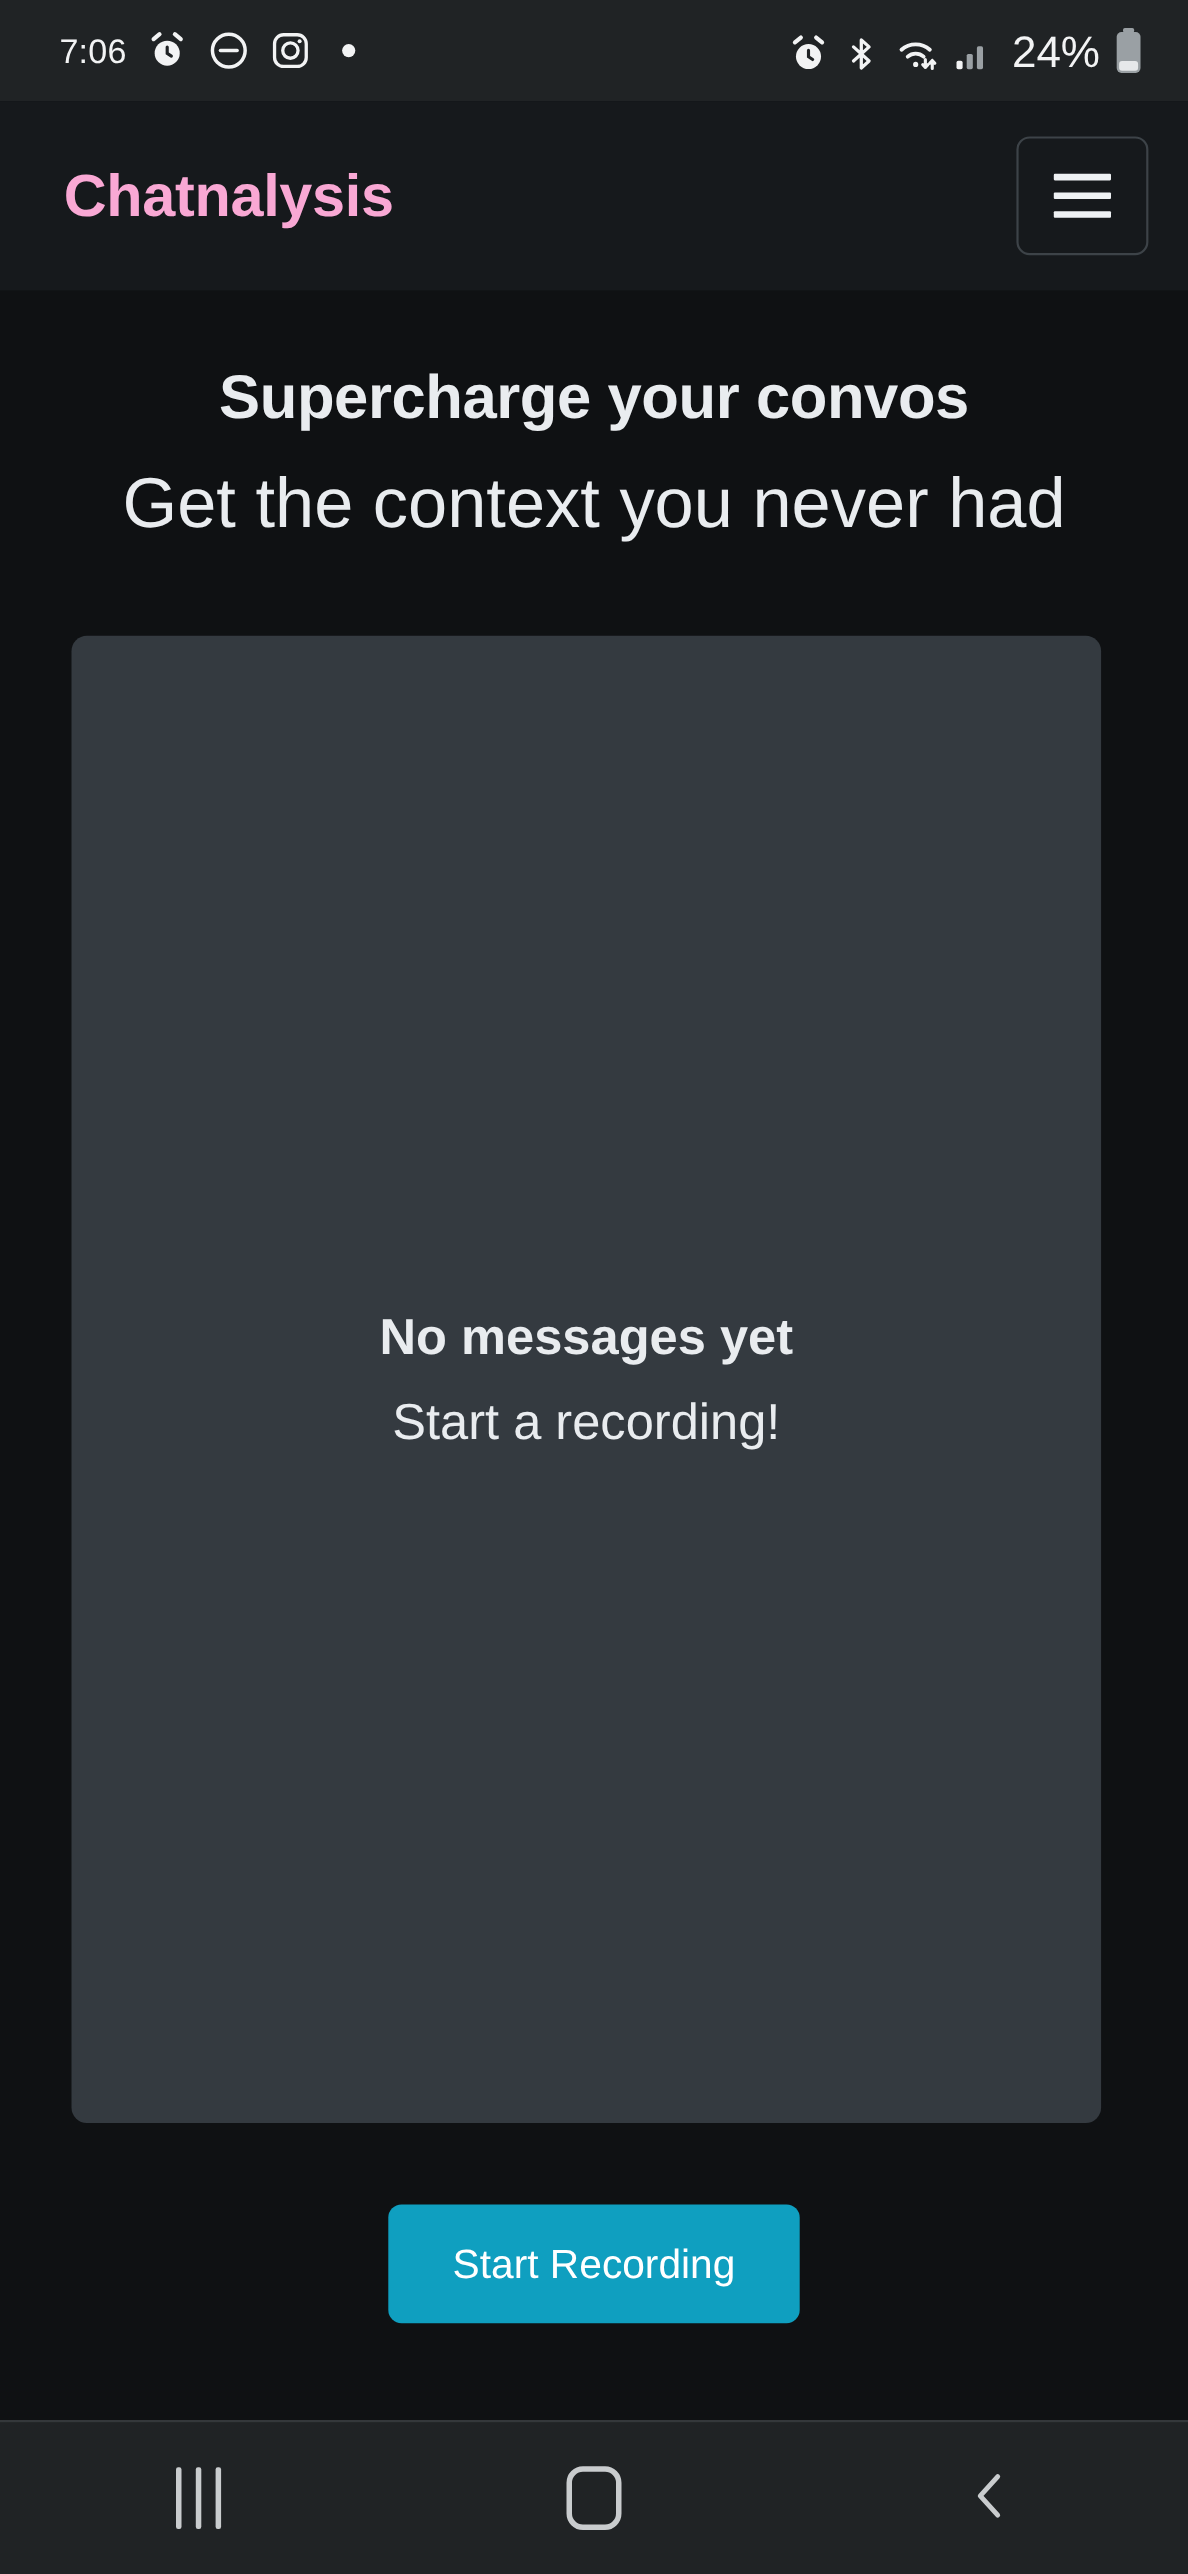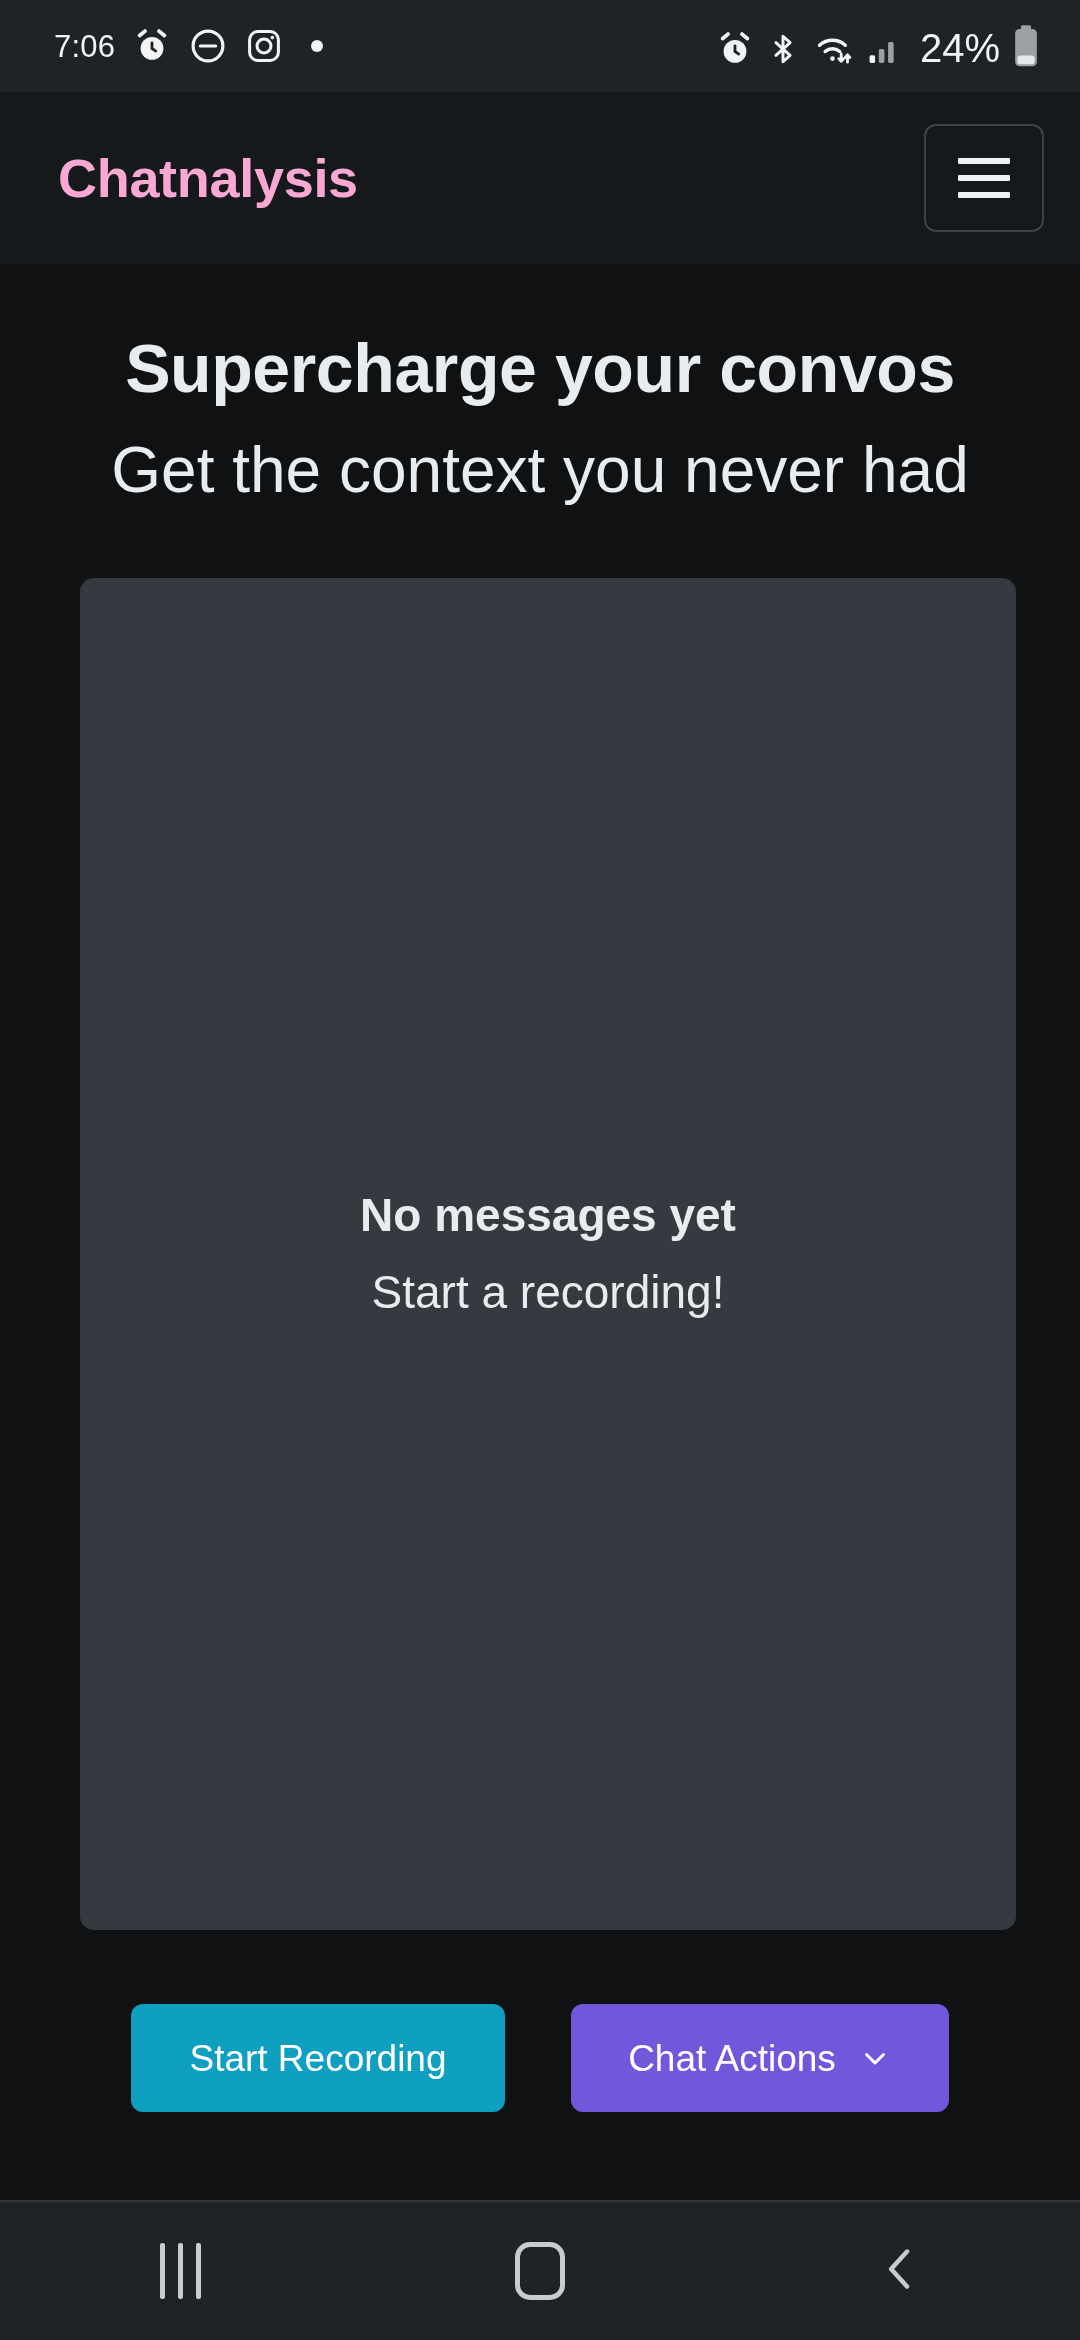--- a/index.html
+++ b/index.html
@@ -59,31 +59,31 @@
   .menu-bar{
     width:52px; height:6px; background:#eef1f3; border-radius:1px;
   }
 
   
   .hero{
     position:absolute; top:330px; left:0; width:1080px;
     text-align:center;
   }
   .hero-title{
-    color:#e9ecef; font-size:68px; font-weight:700;
+    color:#e9ecef; font-size:56px; font-weight:700;
     line-height:1.12; letter-spacing:-0.4px;
   }
   .hero-sub{
     color:#e9ecef; font-size:64px; font-weight:400;
     line-height:1.15; margin-top:28px;
   }
 
   
   .msg-card{
-    position:absolute; left:80px; top:578px;
+    position:absolute; left:65px; top:578px;
     width:936px; height:1352px;
     background:#343a40; border-radius:14px;
     display:flex; flex-direction:column;
     align-items:center; justify-content:center;
   }
   .empty-title{
     color:#e9ecef; font-size:46px; font-weight:700;
     line-height:1.2;
   }
   .empty-sub{
@@ -226,28 +226,20 @@
 
 <div class="msg-card">
   <div class="empty-title">No messages yet</div>
   <div class="empty-sub">Start a recording!</div>
 </div>
 
 <div class="actions">
   <button class="btn btn-record">
     <span>Start Recording</span>
   </button>
-  <button class="btn btn-actions">
-    <span>Chat Actions</span>
-    <span class="chev">
-      <svg width="34" height="34" viewBox="0 0 24 24" fill="none" stroke="#ffffff" stroke-width="2.1" stroke-linecap="round" stroke-linejoin="round">
-        <polyline points="6,9.5 12,15.5 18,9.5"></polyline>
-      </svg>
-    </span>
-  </button>
 </div>
 
 <div class="navbar">
   <div class="nav-btn">
     <span class="recents">
         <i></i>
         <i></i>
         <i></i>
       </span>
   </div>

